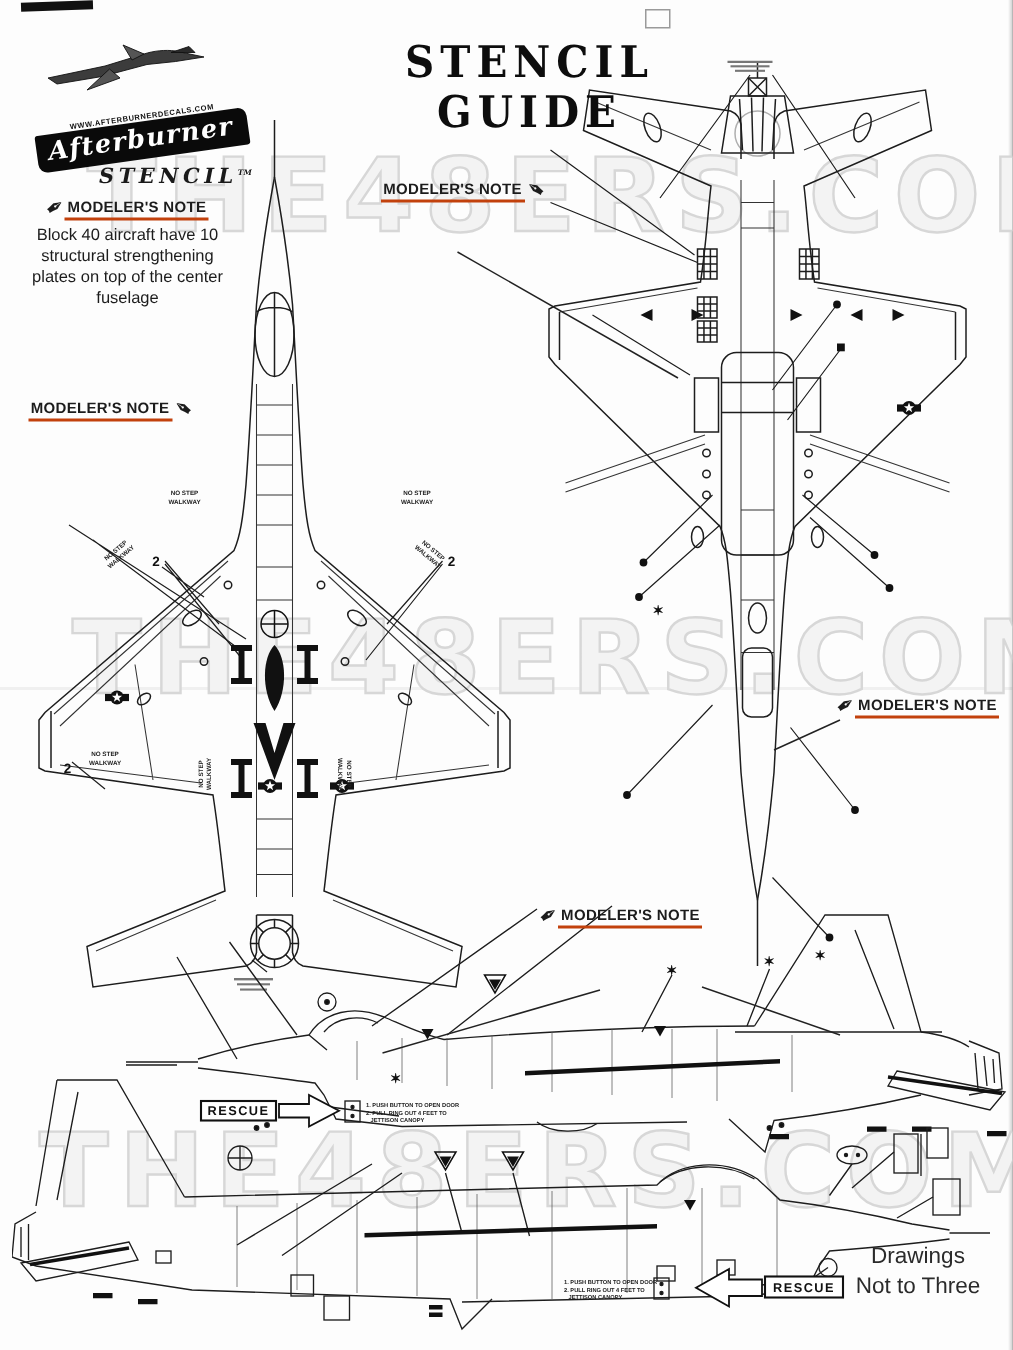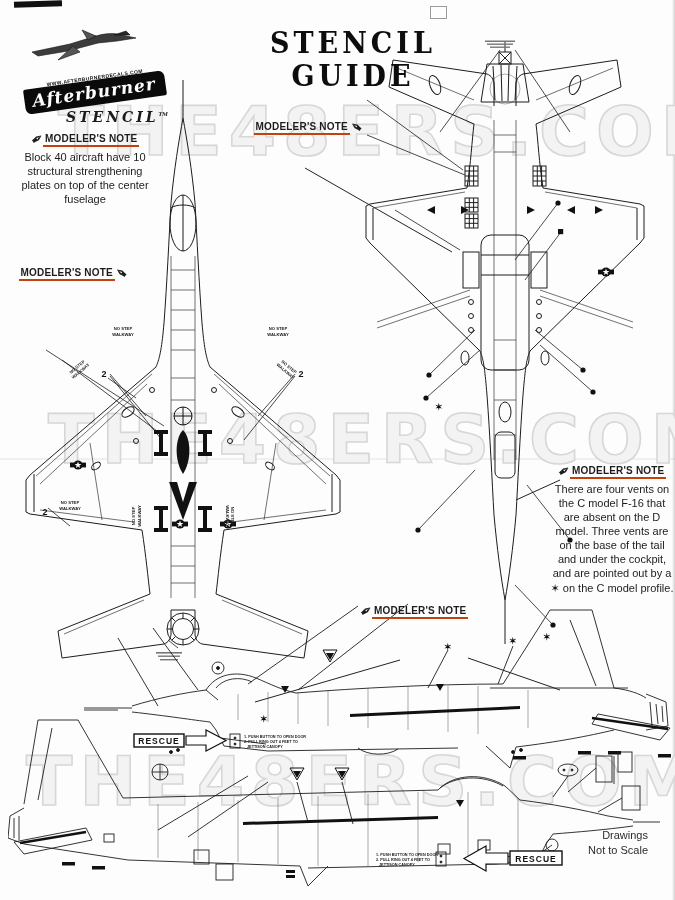--- a/index.html
+++ b/index.html
@@ -24,22 +24,22 @@
   .decals sup{font-size:5px;letter-spacing:0;}
   
   .note{position:absolute;z-index:3;text-align:center;color:#1c1c1c;}
   .note .head{display:inline-block;font-weight:bold;font-size:10px;letter-spacing:.2px;
               border-bottom:2px solid #c2410c;padding:0 2px 1px 2px;white-space:nowrap;}
   .note .body{font-size:11px;line-height:1.28;margin-top:3px;}
   .pen{display:inline-block;font-size:15px;line-height:10px;position:relative;top:2px;}
   .pen.left{transform:rotate(-35deg);}
   .pen.right{transform:scaleX(-1) rotate(-35deg);}
   
-  .scale-note{position:absolute;left:528px;top:828px;width:120px;text-align:right;z-index:3;
-              font-size:11px;line-height:1.35;color:#2b2b2b;}
+  .scale-note{position:absolute;left:552px;top:828px;width:120px;text-align:center;z-index:3;
+              font-size:15px;line-height:1.35;color:#2b2b2b;}
   .art{position:absolute;z-index:2;}
   .fold{position:absolute;left:0;top:458px;width:100%;height:2px;background:rgba(0,0,0,.05);z-index:0;}
   .smudge{position:absolute;left:14px;top:1px;width:48px;height:6px;background:#111;transform:rotate(-2deg);z-index:3;}
   .tinybox{position:absolute;left:430px;top:6px;width:15px;height:11px;border:1px solid #9a9a9a;z-index:2;}
   svg text{font-family:"Liberation Sans",sans-serif;}
   .st{font-size:4.2px;font-weight:bold;fill:#222;}
   .num{font-size:9px;font-weight:bold;fill:#111;}
   .rsq{font-size:8.5px;font-weight:bold;letter-spacing:1px;fill:#111;}
   .steps{font-size:3.8px;font-weight:bold;fill:#222;}
   .star{font-size:9px;font-weight:bold;fill:#111;}
@@ -85,21 +85,20 @@
   <div class="note" style="left:250px;top:116px;width:116px">
     <span class="head">MODELER'S NOTE</span><span class="pen right">✒</span>
   </div>
 
   <div class="note" style="left:2px;top:262px;width:142px">
     <span class="head">MODELER'S NOTE</span><span class="pen right">✒</span>
   </div>
 
   <div class="note" style="left:550px;top:460px;width:124px">
     <span class="pen left">✒</span><span class="head">MODELER'S NOTE</span>
-    <div class="body">There are four vents on the C model F-16 that are absent on the D model. Three vents are on the base of the tail and under the cockpit, and are pointed out by a ✶ on the C model profile.</div>
   </div>
 
   <div class="note" style="left:348px;top:600px;width:132px">
     <span class="pen left">✒</span><span class="head">MODELER'S NOTE</span>
   </div>
 
   <svg class="art" style="left:18px;top:78px" width="330" height="585" viewBox="0 0 330 585">
     <g fill="none" stroke="#1d1d1d" stroke-width="1">
       <path d="M165,2 L165,40 C169,62 174,92 177,125 C179,160 181,205 184,245 C186,268 188,280 192,289 L318,397 L322,402 L322,434 L318,436 L206,452 C202,478 200,500 198,516 L290,553 L286,580 L184,566 C179,564 178,561 177,557 L177,532"></path>
       <path d="M165,40 C161,62 156,92 153,125 C151,160 149,205 146,245 C144,268 142,280 138,289 L12,397 L8,402 L8,434 L12,436 L124,452 C128,478 130,500 132,516 L40,553 L44,580 L146,566 C151,564 152,561 153,557 L153,532"></path>
@@ -430,16 +429,16 @@
     <g stroke="#222" stroke-width="1" fill="none">
       <path d="M305,168 L452,252"></path>
       <path d="M400,660 L255,702"></path>
       <path d="M468,658 L560,690"></path>
       <path d="M560,480 L516,500"></path>
     </g>
   </svg>
 
   <div class="scale-note">
     <div>Drawings</div>
-    <div>Not to Scale</div>
+    <div>Not to Three</div>
   </div>
 
 </div>
 
 </body></html>

